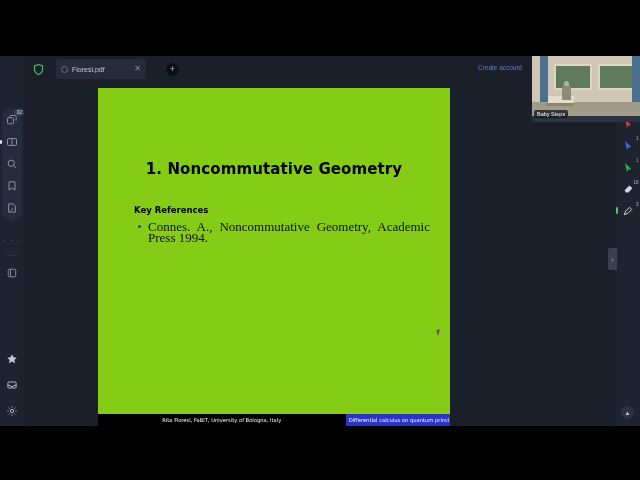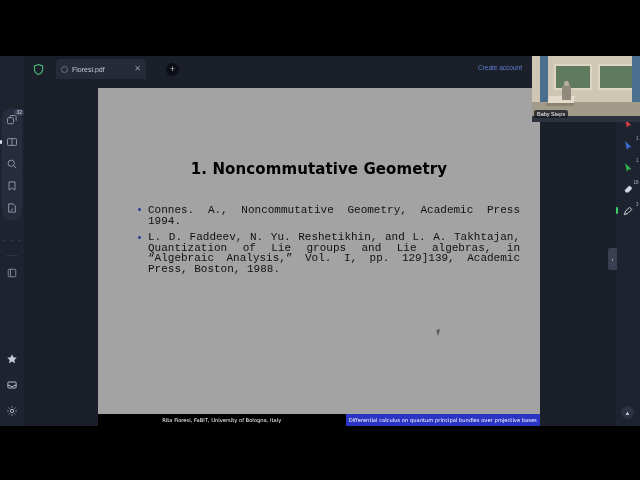--- a/index.html
+++ b/index.html
@@ -111,44 +111,44 @@
   
   .page-area {
     position: absolute; left: 24px; top: 26px;
     width: 616px; height: 344px;
     background: #1b1f2a;
   }
 
   
   .slide {
     position: absolute; left: 74px; top: 6px;
-    width: 442px; height: 338px;
-    background: #a3a3a3;
+    width: 352px; height: 338px;
+    background: #84cc16;
     overflow: hidden;
   }
   .slide-title {
     position: absolute; left: 0; right: 0; top: 72px;
     text-align: center;
     font-family: "DejaVu Sans", sans-serif;
     font-weight: bold; font-size: 15px; color: #000;
     letter-spacing: 0.1px;
   }
   .slide-body { position: absolute; left: 36px; top: 117px; right: 14px; }
   .keyrefs {
     font-family: "DejaVu Sans", sans-serif;
     font-weight: bold; font-size: 8.5px; color: #000;
     margin-bottom: 7px;
   }
   ul.refs { list-style: none; }
   ul.refs li {
     position: relative;
     padding-left: 14px;
     margin-bottom: 6px;
-    font-family: Liberation Mono, monospace;
-    font-size: 11px; line-height: 10.6px; color: #111;
+    font-family: Liberation Serif, serif;
+    font-size: 13px; line-height: 10.6px; color: #111;
     text-align: justify;
     padding-right: 6px;
   }
   ul.refs li .bul {
     position: absolute; left: 4px; top: 3.4px;
     width: 3px; height: 3px; border-radius: 50%;
     background: #2b3c8f;
   }
 
   
@@ -349,28 +349,25 @@
 
       <div class="create-acct">Create account</div>
     </div>
 
     <div class="page-area">
 
       <div class="slide">
         <div class="slide-title">1.  Noncommutative Geometry</div>
 
         <div class="slide-body">
+          <div class="keyrefs">Key References</div>
           <ul class="refs">
             <li>
               <span class="bul"></span>
               <span>Connes. A., Noncommutative Geometry, Academic Press 1994.</span>
-            </li>
-            <li>
-              <span class="bul"></span>
-              <span>L. D. Faddeev, N. Yu. Reshetikhin, and L. A. Takhtajan, Quantization of Lie groups and Lie algebras, in “Algebraic Analysis,” Vol. I, pp. 129]139, Academic Press, Boston, 1988.</span>
             </li>
           </ul>
         </div>
 
         <div class="slide-footer">
           <div class="sf-left">Rita Fioresi, FaBiT, University of Bologna, Italy</div>
           <div class="sf-right">Differential calculus on quantum principal bundles over projective bases</div>
         </div>
       </div>
 

